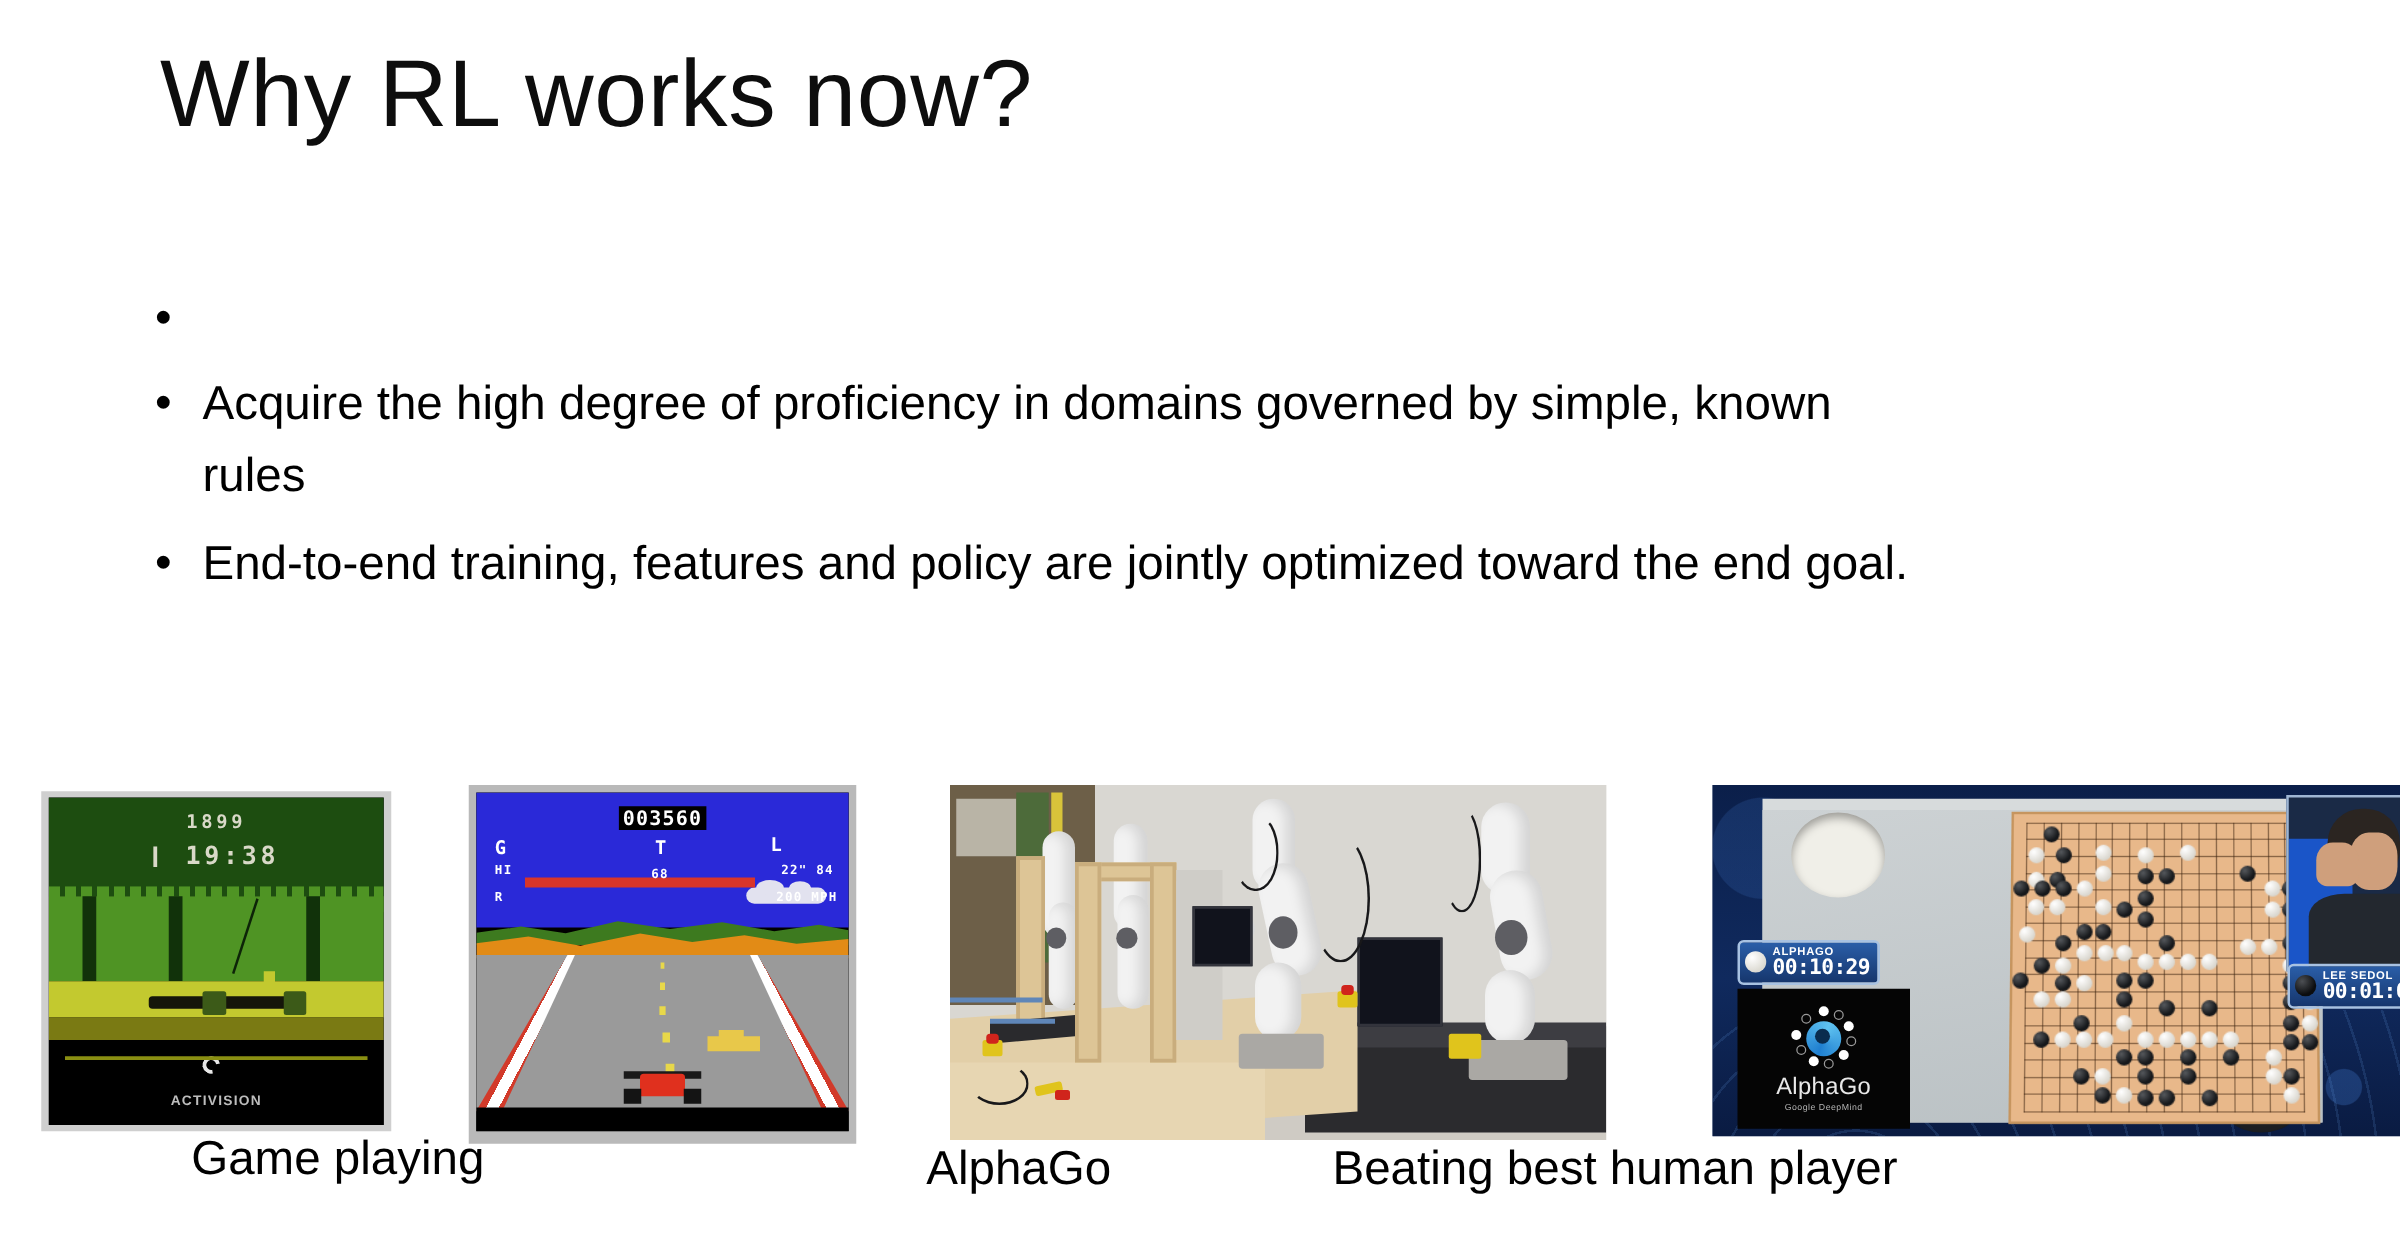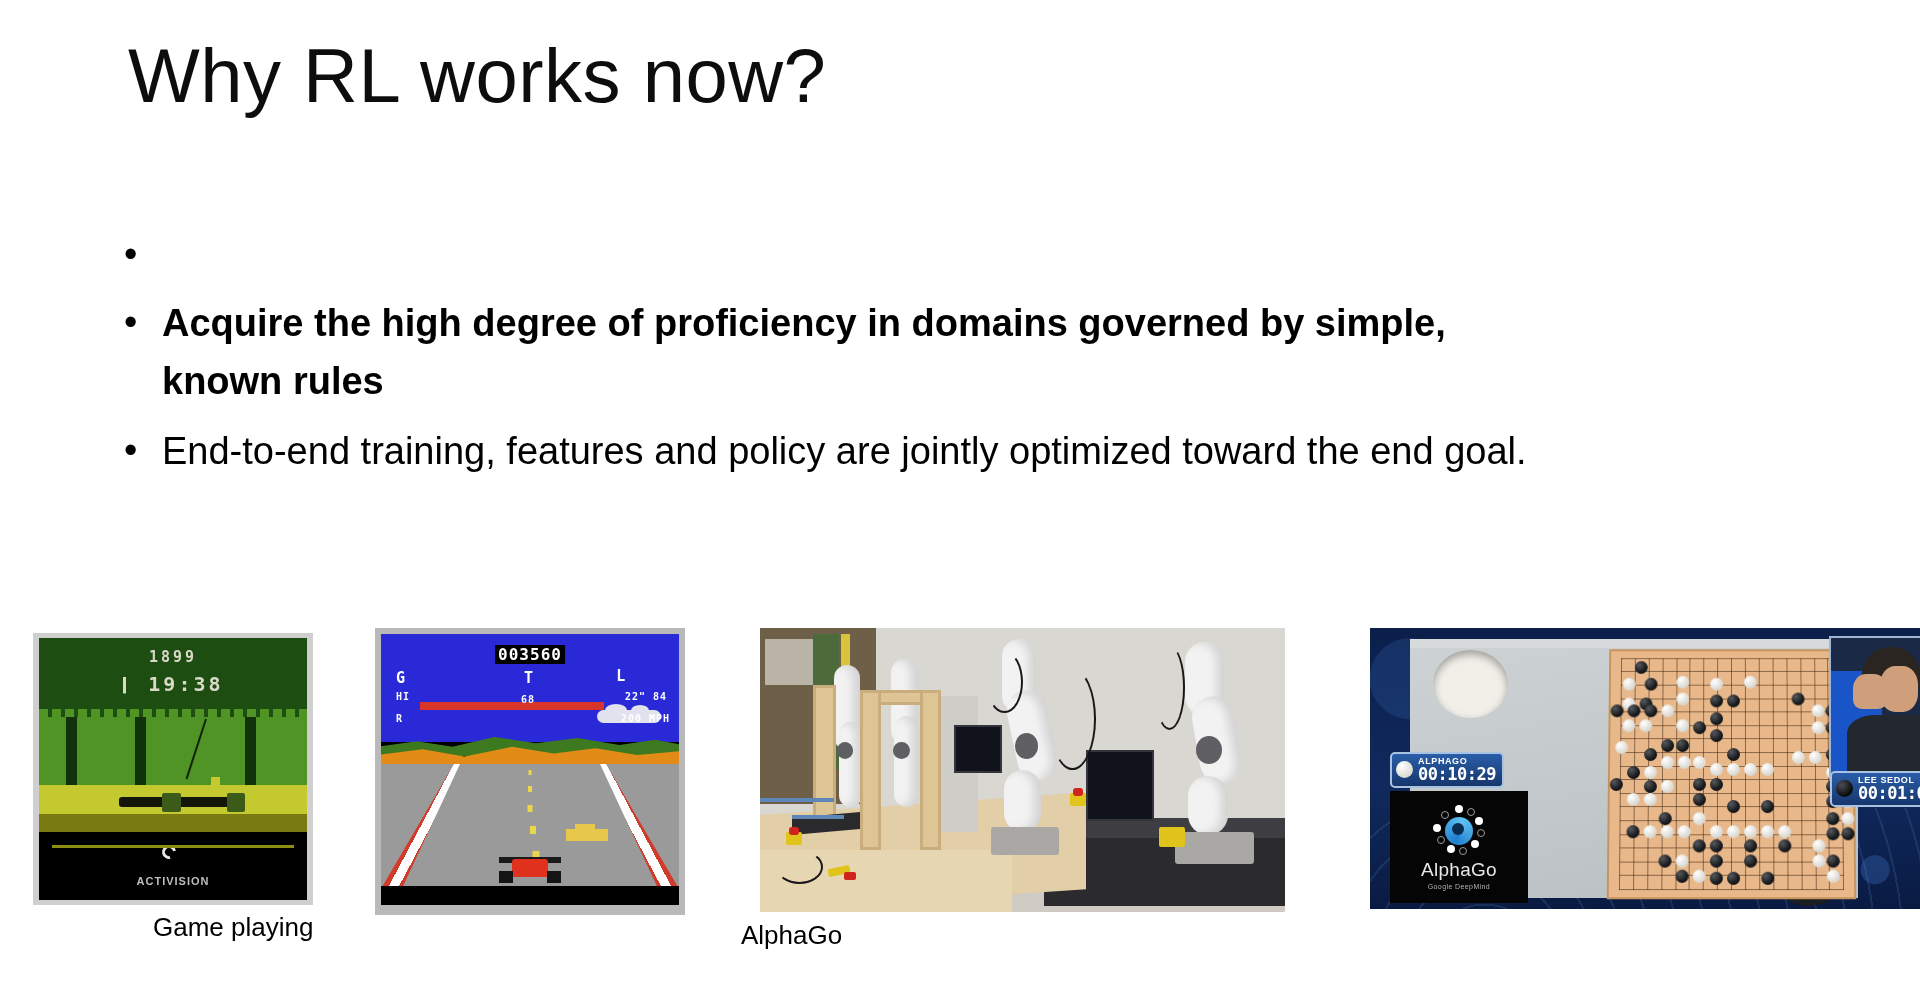--- a/index.html
+++ b/index.html
@@ -54,31 +54,31 @@
   }
 
   .bullet-text {
     font-size: 38px;
     line-height: 58px;
     color: #000;
     font-weight: 400;
     max-width: 1580px;
   }
 
-  .bullet-row.wide .bullet-text { max-width: 1340px; font-weight: bold; }
+  .bullet-row.wide .bullet-text { max-width: 1340px; }
   .bullet-row.wide2 .bullet-text { max-width: 1430px; }
 
   
   #figure-strip { position: absolute; left: 0; top: 0; width: 1920px; height: 998px; }
 
   .figure { position: absolute; }
 
   .caption {
     position: absolute;
-    font-size: 26px;
+    font-size: 38px;
     line-height: 44px;
     color: #000;
     white-space: nowrap;
   }
 
   
   #fig-pitfall {
     left: 33px; top: 633px; width: 280px; height: 272px;
     background: #cfcfcf;
     padding: 5px 6px;
@@ -638,14 +638,15 @@
         <div class="ring-dot off" style="left:4px;  top:31px;"></div>
         <div class="ring-dot on" style="left:0px;  top:19px;"></div>
         <div class="ring-dot off" style="left:8px;  top:6px;"></div>
         <div class="ag-logo-spiral"></div>
       </div>
       <div class="ag-logo-name">AlphaGo</div>
       <div class="ag-logo-sub">Google DeepMind</div>
     </div>
   </div>
 
+  <div class="caption" style="left:1066px; top:913px;">Beating best human player</div>
 
 </div>
 
 </body></html>

